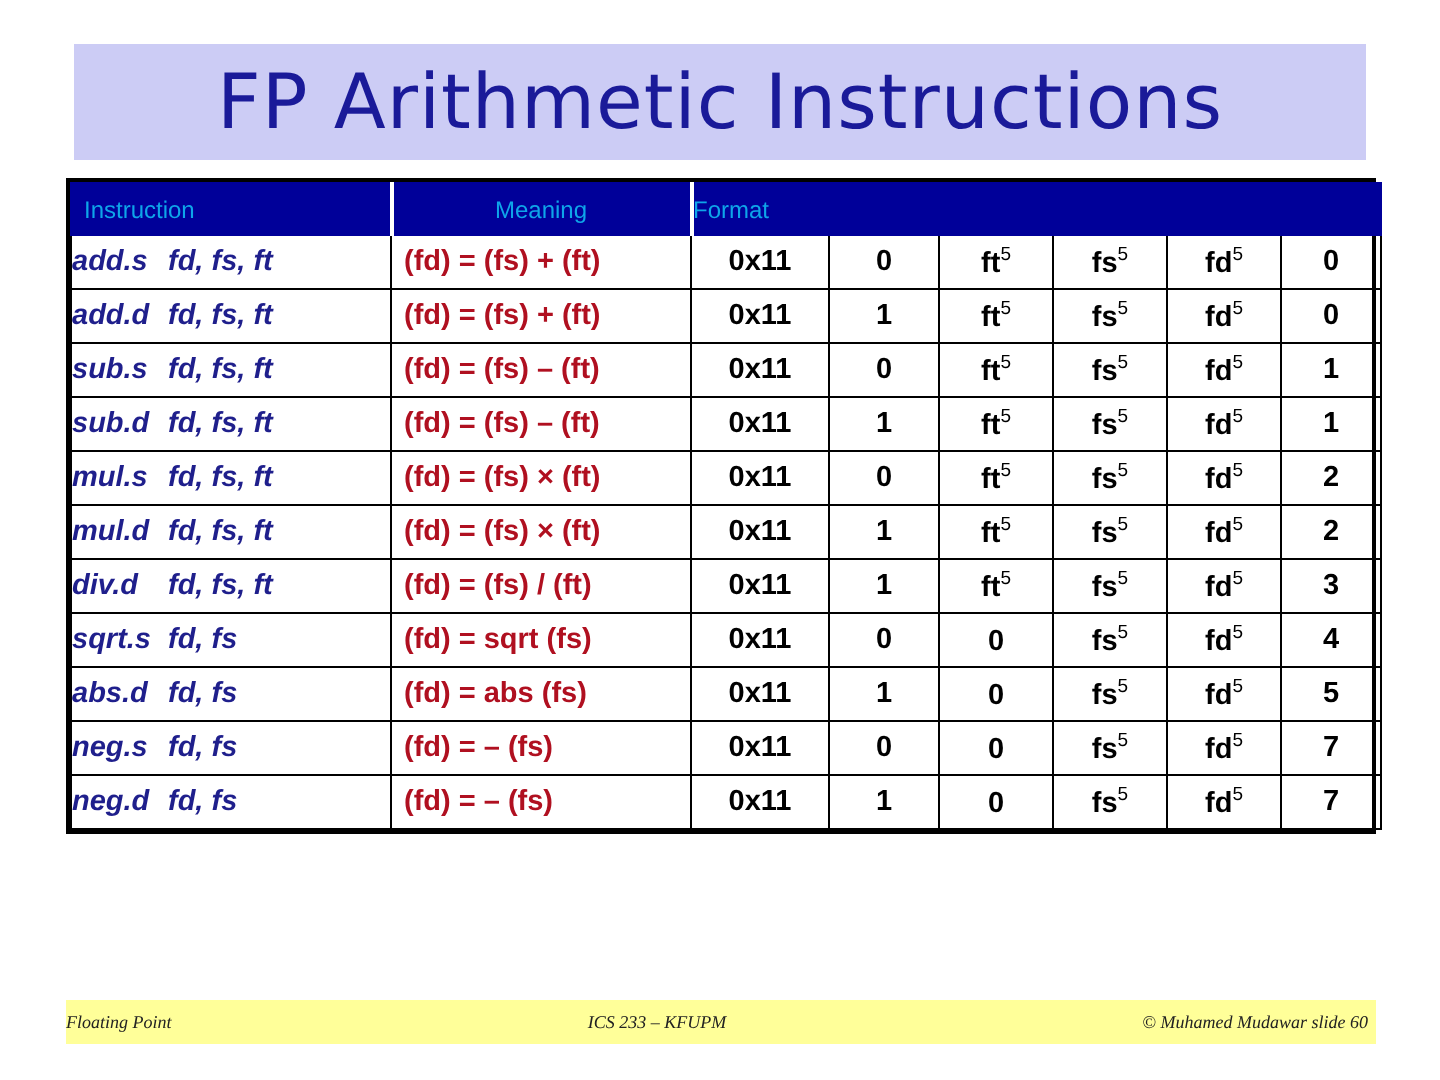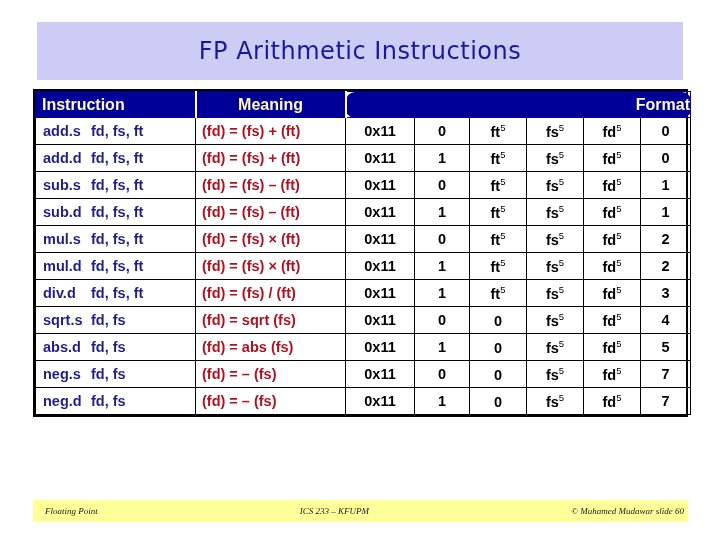--- a/index.html
+++ b/index.html
@@ -14,21 +14,21 @@
   
   #title-band{
     position:absolute;
     left:37px; top:22px;
     width:646px; height:58px;
     background:#ccccf5;
     display:flex; align-items:center; justify-content:center;
   }
   #title-text{
     color:#1a1a99;
-    font-size:24px;
+    font-size:38px;
     font-weight:400;
     letter-spacing:0.5px;
     font-family:"DejaVu Sans", sans-serif;
     white-space:nowrap;
   }
 
   
   #table-wrap{
     position:absolute;
     left:33px; top:89px;
@@ -48,40 +48,40 @@
     height:26px;
     font-size:14.5px;
     font-weight:bold;
     vertical-align:middle;
     overflow:hidden;
     white-space:nowrap;
   }
   
   thead th{
     background:#000099;
-    color:#fef9c3;
-    font-weight:bold;
-    font-size:16px;
+    color:#0ea5e9;
+    font-weight:normal;
+    font-size:12px;
     height:25px;
     border:1px solid #000099;
     border-left:2px solid #ffffff;
     border-right:2px solid #ffffff;
   }
   thead th.first{border-left:1px solid #000099;}
   thead th.last{border-right:1px solid #000099;}
   th.h-instruction{text-align:left;padding-left:6px;}
   th.h-meaning{text-align:center;}
-  th.h-format{text-align:right;border-radius:9px;}
+  th.h-format{text-align:left;}
 
   
   td.c-instr{
     color:#1f1f8c;
-    padding-left:7px;
     text-align:left;
     letter-spacing:0px;
+    font-style:italic;
   }
   td.c-instr .mnem{display:inline-block;min-width:48px;}
   td.c-instr .ops{font-weight:bold;}
   td.c-mean{
     color:#b01020;
     padding-left:6px;
     text-align:left;
     margin-top:16px;
   }
   td.c-fmt{
@@ -106,21 +106,21 @@
     left:33px; top:500px;
     width:655px; height:22px;
     background:#ffff99;
     display:flex;
     align-items:center;
     font-family:"Liberation Serif", serif;
     font-style:italic;
     font-size:9px;
     color:#222222;
   }
-  #footer-left{padding-left:12px;flex:0 0 auto;}
+  #footer-left{padding-left:0;flex:0 0 auto;}
   #footer-center{flex:1 1 auto;text-align:center;}
   #footer-right{padding-right:4px;flex:0 0 auto;}
 </style>
 </head>
 <body>
 
 <div id="title-band">
   <div id="title-text">FP Arithmetic Instructions</div>
 </div>
 

